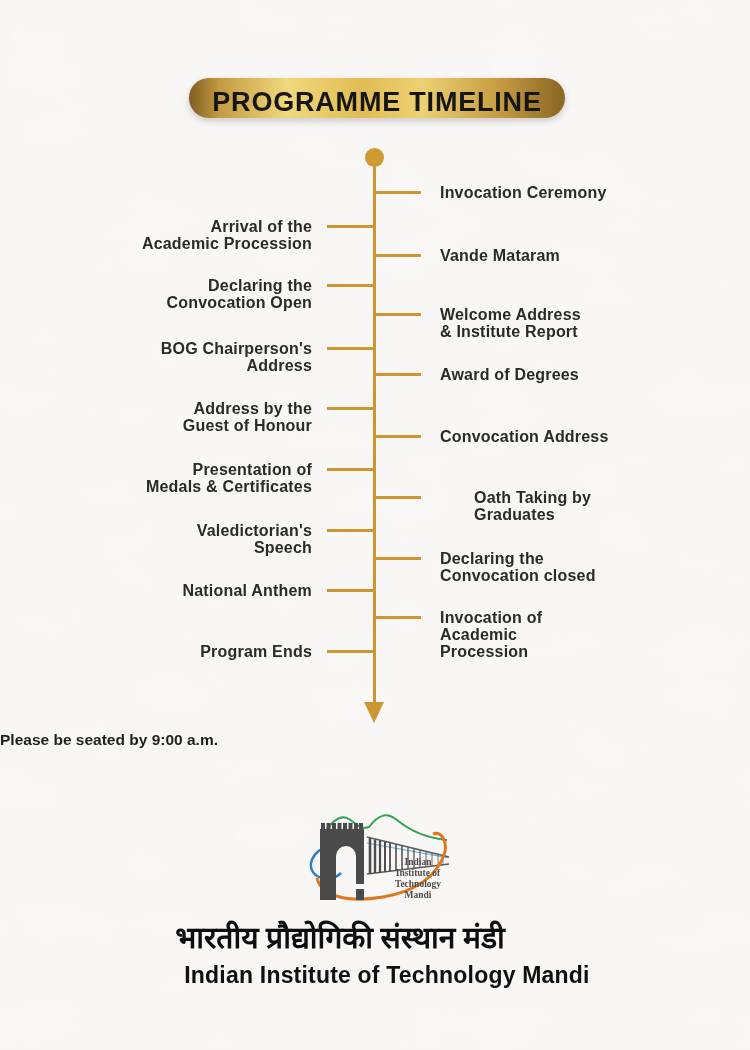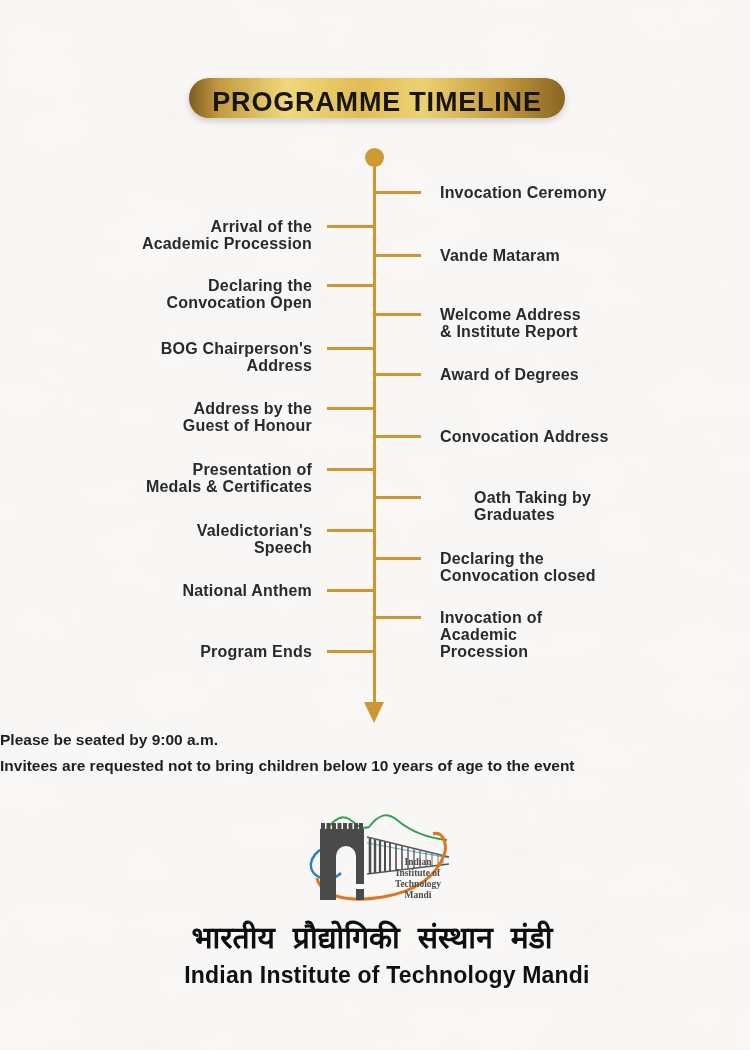--- a/index.html
+++ b/index.html
@@ -35,21 +35,21 @@
   .tl-label.right{left:440px;text-align:left;}
 
   .note{position:absolute;left:0;width:750px;text-align:left;font-weight:700;color:#1f1f1f;font-size:15.5px;}
   #note1{top:731px;}
   #note2{top:757px;}
 
   .logo-svg{position:absolute;left:295px;top:808px;}
   .logo-caption{font-family:"Liberation Serif",serif;font-weight:bold;fill:#4c4c4c;}
 
   .hindi{position:absolute;left:0;top:916px;width:680px;text-align:center;
-    font-family:Liberation Mono, monospace;font-size:30px;font-weight:bold;color:#0e0e0e;padding-left:32px;}
+    font-family:Liberation Serif, serif;font-size:30px;font-weight:bold;color:#0e0e0e;}
   .english{position:absolute;left:12px;top:962px;width:750px;text-align:center;
     font-size:23px;font-weight:800;letter-spacing:0.2px;color:#101010;}
 </style>
 </head>
 <body>
 
 <div class="poster">
 
   <svg class="texture" width="750" height="1050" aria-hidden="true">
     <filter id="paperTex" x="0" y="0" width="100%" height="100%">
@@ -108,21 +108,20 @@
         <div class="tl-tick right" style="top: 616px;"></div>
         <div class="tl-label right" style="top: 609px;">Invocation of
 Academic
 Procession</div>
         <div class="tl-tick left" style="top: 650px;"></div>
         <div class="tl-label left" style="top: 643px;">Program Ends</div>
       </div>
   </div>
 
   <div class="note" id="note1">Please be seated by 9:00 a.m.</div>
-  <div class="note" id="note2">Invitees are requested not to bring children below 10 years of age to the event</div>
 
   <svg class="logo-svg" width="164" height="98" viewBox="0 0 164 98">
 
     <path d="M30,24 C38,12 46,6 54,11 C62,16 65,22 74,19 C84,6 92,4 102,12 C114,22 132,30 152,32" fill="none" stroke="#33a053" stroke-width="2"></path>
 
     <path d="M36,38 C16,42 10,60 22,68 C30,73 40,71 46,65" fill="none" stroke="#2c7fc0" stroke-width="2.5"></path>
 
     <g>
       <path d="M72,29 L154,49" fill="none" stroke="#585858" stroke-width="1.6"></path>
       <path d="M72,35 L154,50" fill="none" stroke="#5ab0d8" stroke-width="1.2"></path>

